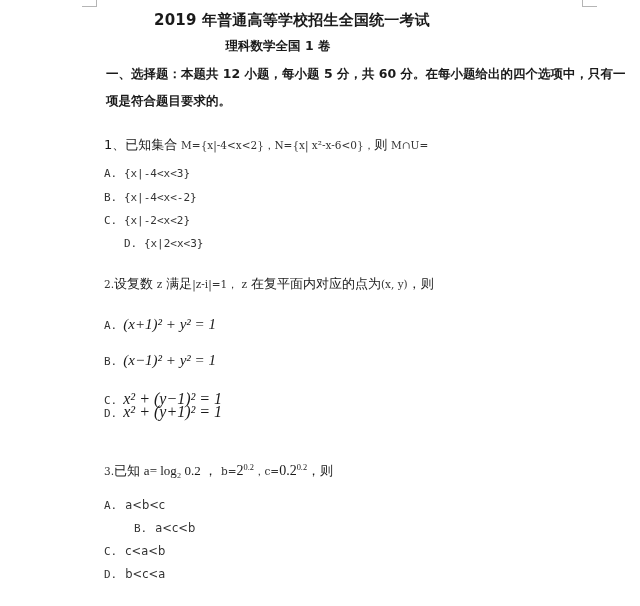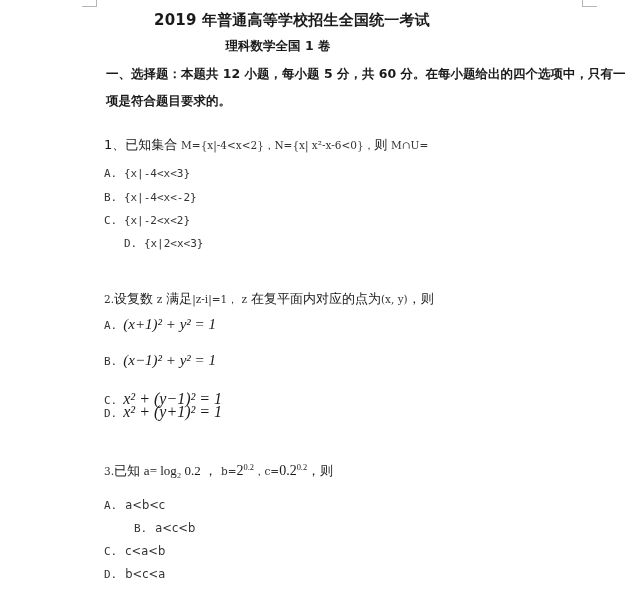--- a/index.html
+++ b/index.html
@@ -40,21 +40,21 @@
 <div class="q" style="top:136px;">
   <span class="cn">1、</span><span class="cn">已知集合</span>
   <span class="small">M={x|-4&lt;x&lt;2}，N={x| x²-x-6&lt;0}，</span><span class="cn">则</span>
   <span class="small">M∩U=</span>
 </div>
 <div class="opt" style="top:167px;"><span>A.</span> <span>{x|-4&lt;x&lt;3}</span></div>
 <div class="opt" style="top:191px;"><span>B.</span> <span>{x|-4&lt;x&lt;-2}</span></div>
 <div class="opt" style="top:214px;"><span>C.</span> <span>{x|-2&lt;x&lt;2}</span></div>
 <div class="opt" style="top:237px;padding-left:20px;"><span>D.</span> <span>{x|2&lt;x&lt;3}</span></div>
 
-<div class="q" style="top:290px;">
+<div class="q" style="top:275px;">
   <span class="small">2.</span><span class="cn">设复数</span>
   <span class="small">z</span>
   <span class="cn">满足</span><span class="small">|z-i|=1，</span>
   <span class="small">z</span>
   <span class="cn">在复平面内对应的点为</span><span class="small">(x, y)</span><span class="cn">，则</span>
 </div>
 <div class="opt" style="top:316px;"><span>A.</span><span class="math">(x+1)² + y² = 1</span></div>
 <div class="opt" style="top:352px;"><span>B.</span><span class="math">(x−1)² + y² = 1</span></div>
 <div class="opt" style="top:390px;"><span>C.</span><span class="math math-lg">x² + (y−1)² = 1</span></div>
 <div class="opt" style="top:403px;"><span>D.</span><span class="math math-lg">x² + (y+1)² = 1</span></div>

